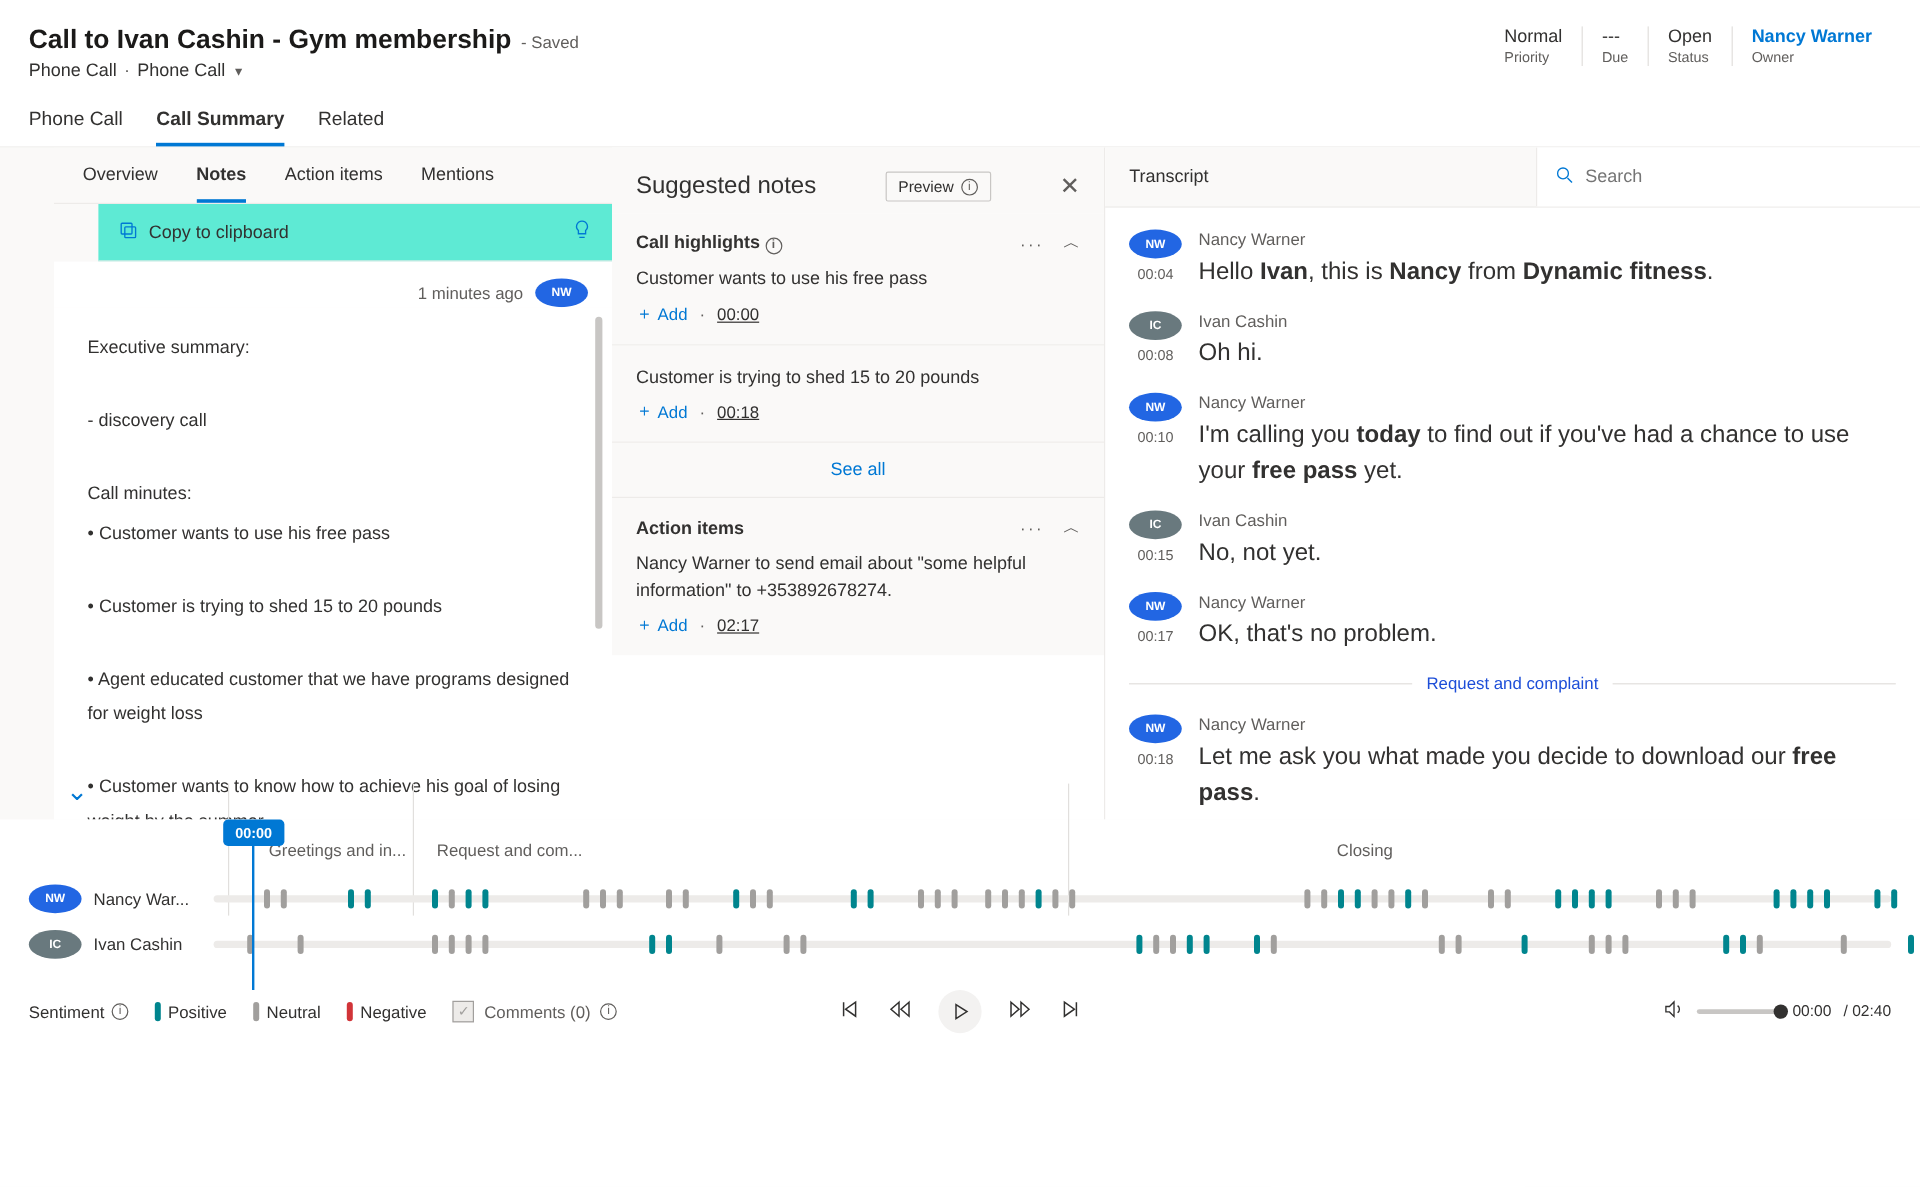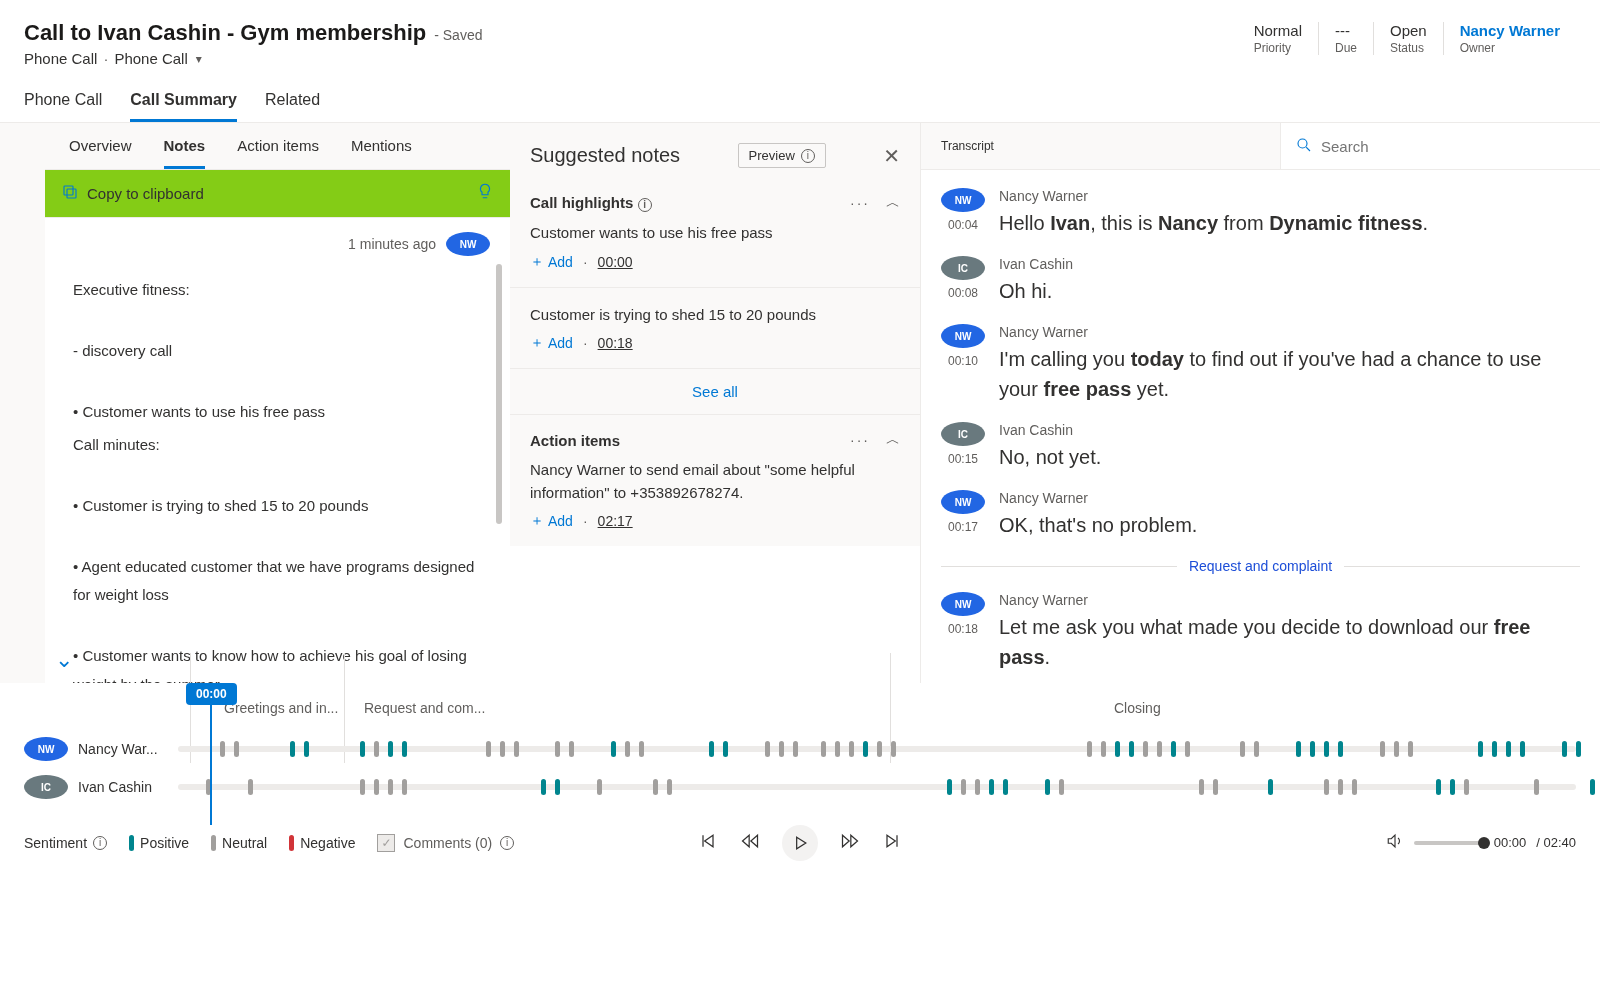--- a/index.html
+++ b/index.html
@@ -31,21 +31,21 @@
   .col-left { width: 510px; display:flex; flex-direction:column;padding-left:45px;}
   .col-mid  { width: 410px; background: #fff;}
   .col-right{ flex:1; background: #fff; border-left: 1px solid #edebe9; display:flex; flex-direction:column;}
   
   
   .sub-tabs { display: flex; gap: 32px; padding: 0 24px; background:#faf9f8; border-bottom:1px solid #edebe9;}
   .sub-tab { padding: 14px 0 12px 0; font-size: 15px; color: #323130; cursor:pointer;}
   .sub-tab.active { font-weight: 600; border-bottom: 3px solid #0078d4;}
   
   
-  .notes-toolbar { display:flex; align-items:center; justify-content:space-between; padding: 12px 16px; background:#84cc16; border-bottom:1px solid #edebe9;}
+  .notes-toolbar { display:flex; align-items:center; justify-content:space-between; padding: 12px 16px; background:#5eead4; border-bottom:1px solid #edebe9;margin-left:37px;}
   .copy-btn { display:flex; align-items:center; gap:8px; color:#323130; cursor:pointer; font-size:15px;}
   .copy-icon svg { width:18px; height:18px; stroke:#0078d4; fill:none; stroke-width:1.5;}
   .bulb-icon { color:#0078d4; font-size:18px;}
   .notes-meta { display:flex; justify-content:flex-end; align-items:center; gap:10px; padding: 14px 20px 0 0; background:#fff;}
   .notes-meta .time { color:#605e5c; font-size:14px;}
   .avatar { width:44px; height:24px; border-radius:50%; display:inline-flex; align-items:center; justify-content:center; font-size:10px; font-weight:600; color:#fff;}
   .avatar.nw { background:#2266e3;}
   .avatar.ic { background:#69797e;}
   .notes-body { background:#fff; padding: 20px 28px; line-height:1.9; font-size:15px; color:#323130; overflow:hidden; position:relative; flex:1;}
   .notes-body p { margin-bottom: 4px;}
@@ -63,21 +63,21 @@
   .sec-actions { display:flex; gap:16px; align-items:center; color:#605e5c;}
   .sugg-item { font-size:15px; color:#323130; margin-bottom:8px; line-height:1.5;}
   .add-row { display:flex; align-items:center; gap:10px; font-size:14px; margin-top:8px;}
   .add-btn { color:#0078d4; cursor:pointer; display:inline-flex; align-items:center; gap:4px;}
   .ts-link { color:#323130; text-decoration: underline; }
   .dot {color:#605e5c;}
   .see-all { text-align:center; padding:14px; color:#0078d4; border-bottom:1px solid #edebe9; background:#faf9f8; cursor:pointer; font-size:15px;}
   
   
   .tr-head { display:flex; align-items:center; padding: 0 0 0 20px; border-bottom:1px solid #edebe9; background:#faf9f8;}
-  .tr-title { font-size:12px; color:#323130; padding:16px 0;}
+  .tr-title { font-size:15px; color:#323130; padding:16px 0;}
   .tr-search { flex:1; margin-left:auto; max-width: 320px; border-left:1px solid #edebe9; display:flex; align-items:center; padding: 0 14px; height:100%; background:#fff;}
   .tr-search input { border:none; outline:none; font-size:15px; padding:14px 8px; flex:1;}
   .search-icon svg { width:18px; height:18px; stroke:#0078d4; fill:none; stroke-width:1.5;}
   .tr-body { padding: 18px 20px; overflow:auto; flex:1;}
   .tr-row { display:flex; gap:14px; margin-bottom:18px; align-items:flex-start;}
   .tr-left { display:flex; flex-direction:column; align-items:center; width:44px;}
   .tr-time { font-size:12px; color:#605e5c; margin-top:6px;}
   .tr-content { flex:1;}
   .tr-name { font-size:14px; color:#605e5c; margin-bottom:4px;}
   .tr-text { font-size:20px; color:#323130; line-height:1.5;}
@@ -181,25 +181,25 @@
             <path d="M9 21h6M10 17h4M12 3a6 6 0 0 0-4 10.5V17h8v-3.5A6 6 0 0 0 12 3z"></path>
           </svg>
       </span>
     </div>
     <div class="notes-meta">
       <span class="time">1 minutes ago</span>
       <span class="avatar nw">NW</span>
     </div>
     <div class="notes-body">
       <div class="scrollbar-fake"></div>
-      <p>Executive fitness:</p><br>
+      <p>Executive summary:</p><br>
       <p>- discovery call</p>
       <br>
-      <p>• Customer wants to use his free pass</p>
-      <p>Call minutes:</p><br>
+      <p>Call minutes:</p>
+      <p>• Customer wants to use his free pass</p><br>
       <p>• Customer is trying to shed 15 to 20 pounds</p><br>
       <p>• Agent educated customer that we have programs designed for weight loss</p><br>
       <p>• Customer wants to know how to achieve his goal of losing weight by the summer</p>
       <span class="expand-chevron">⌄</span>
     </div>
   </div>
 
   <div class="col-mid">
     <div class="sugg-header">
       <span class="sugg-title">Suggested notes</span>

